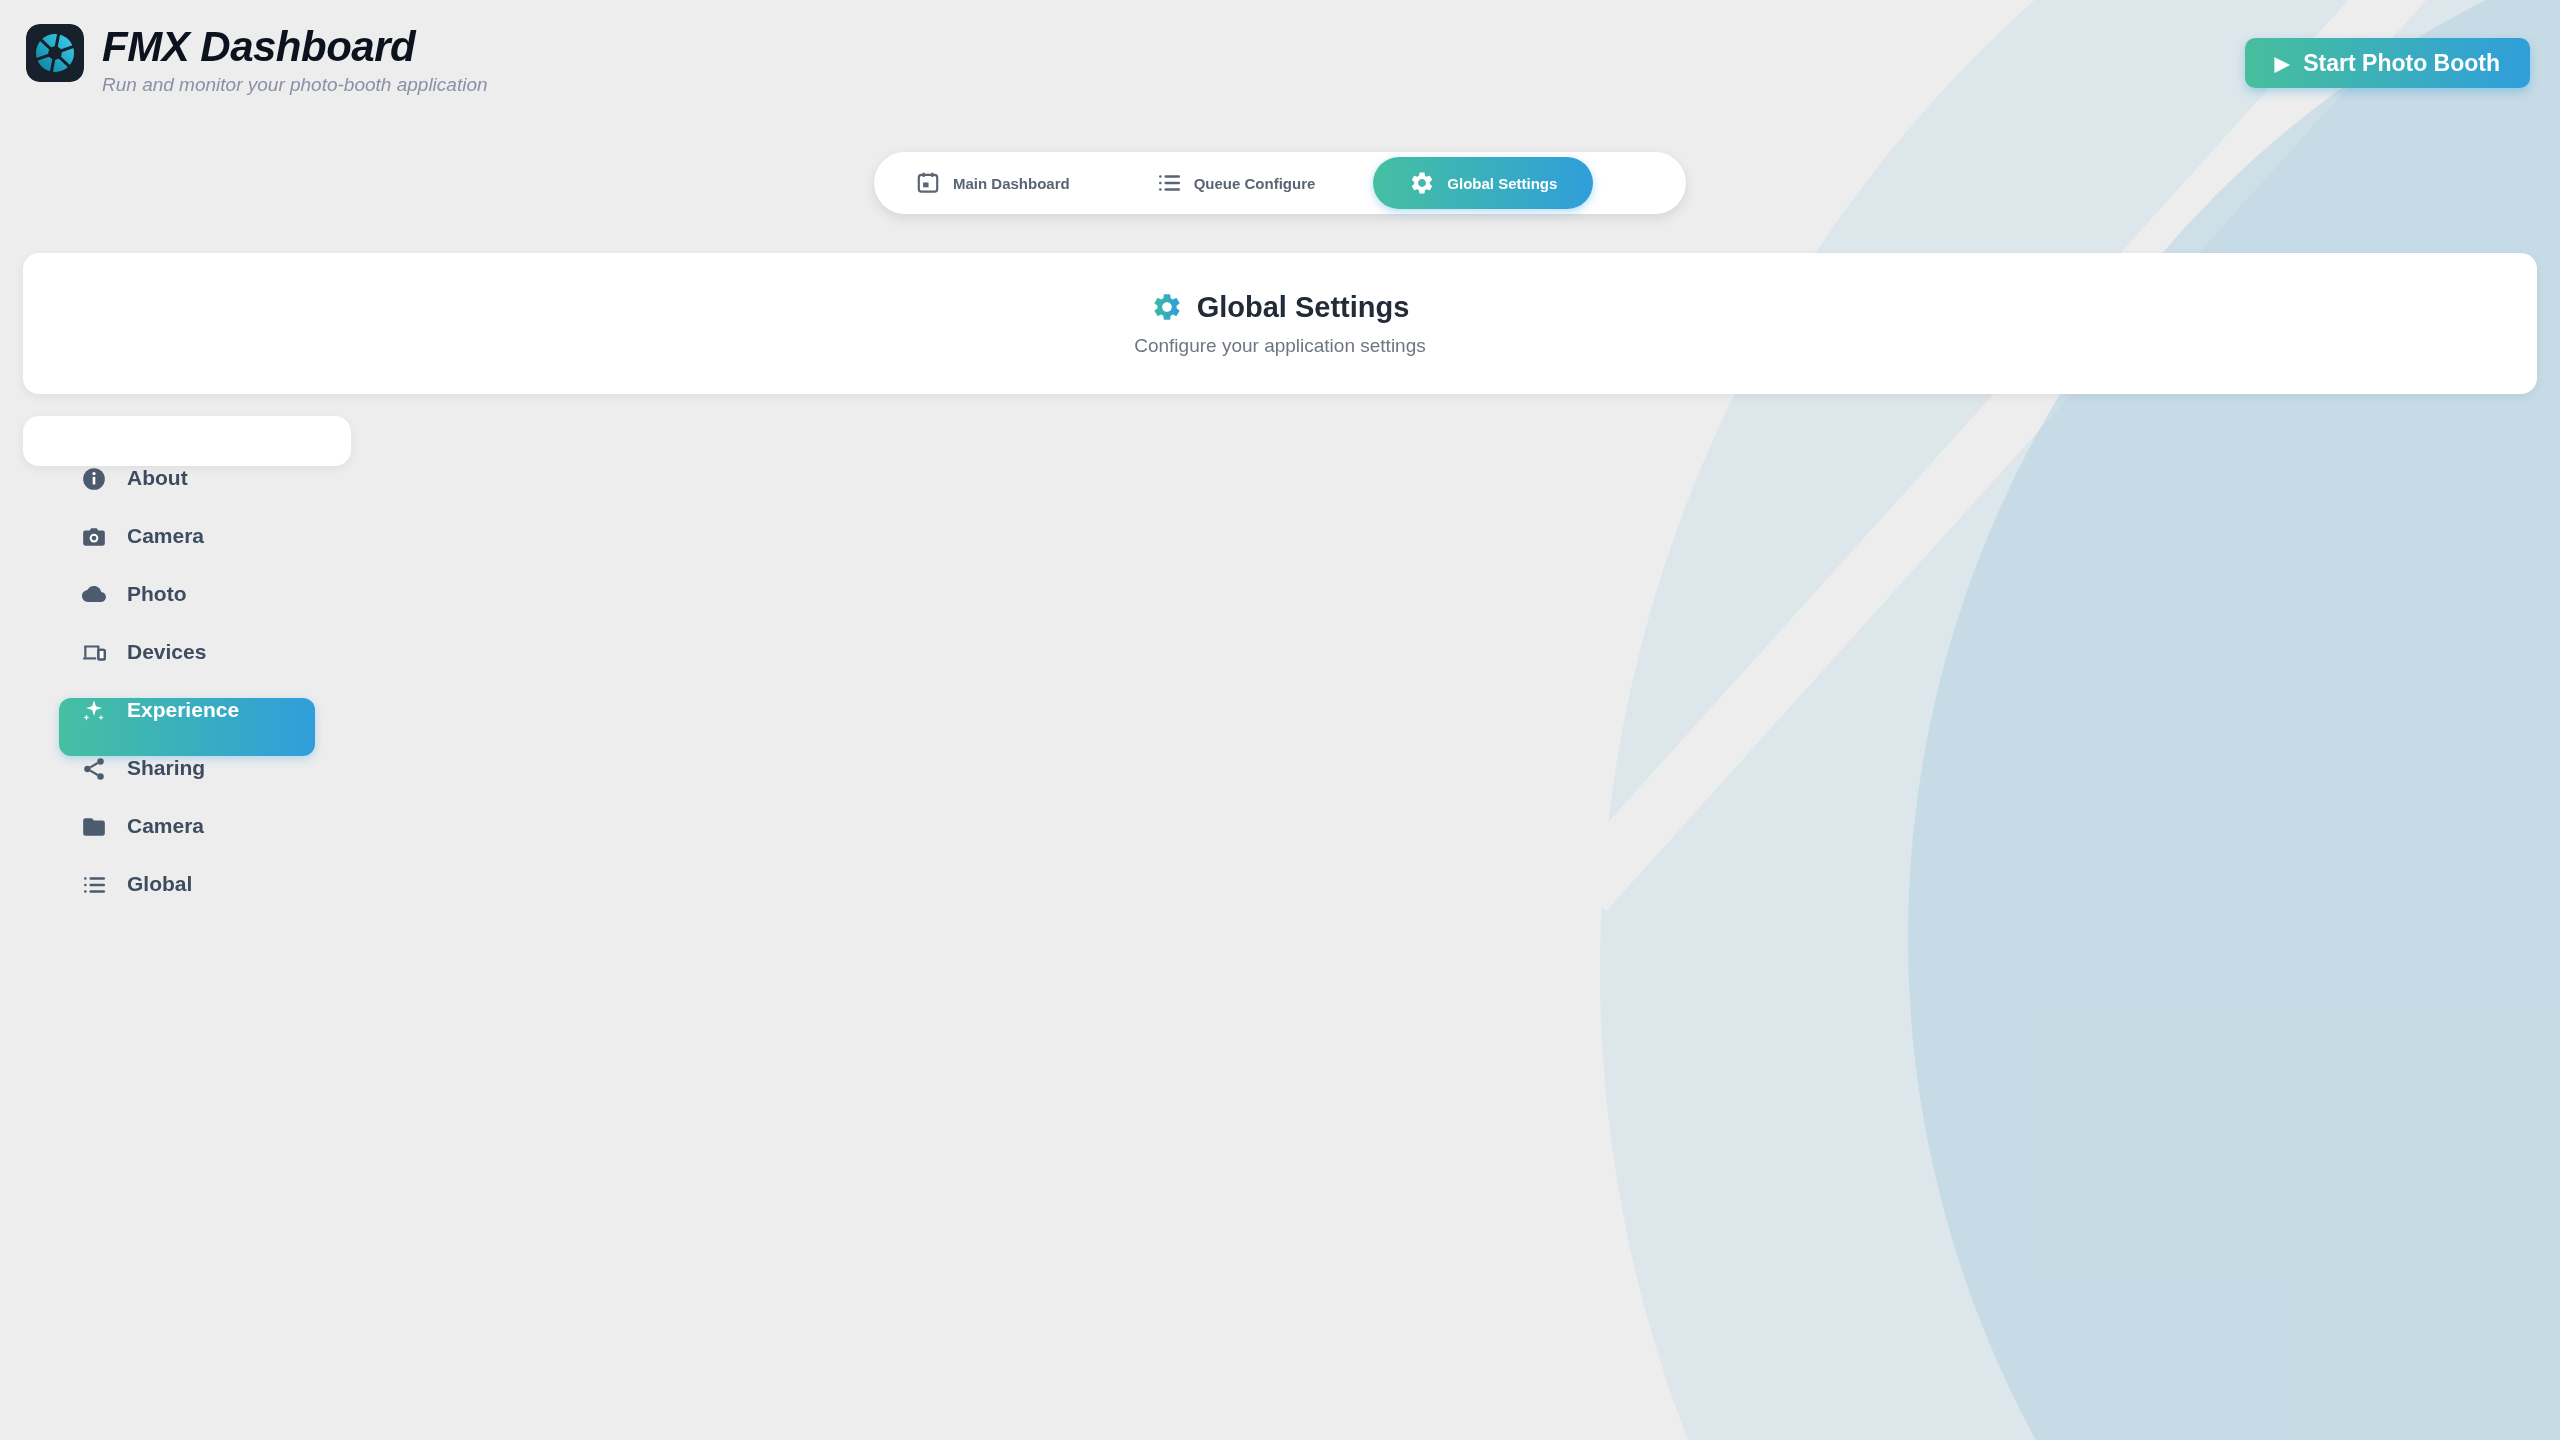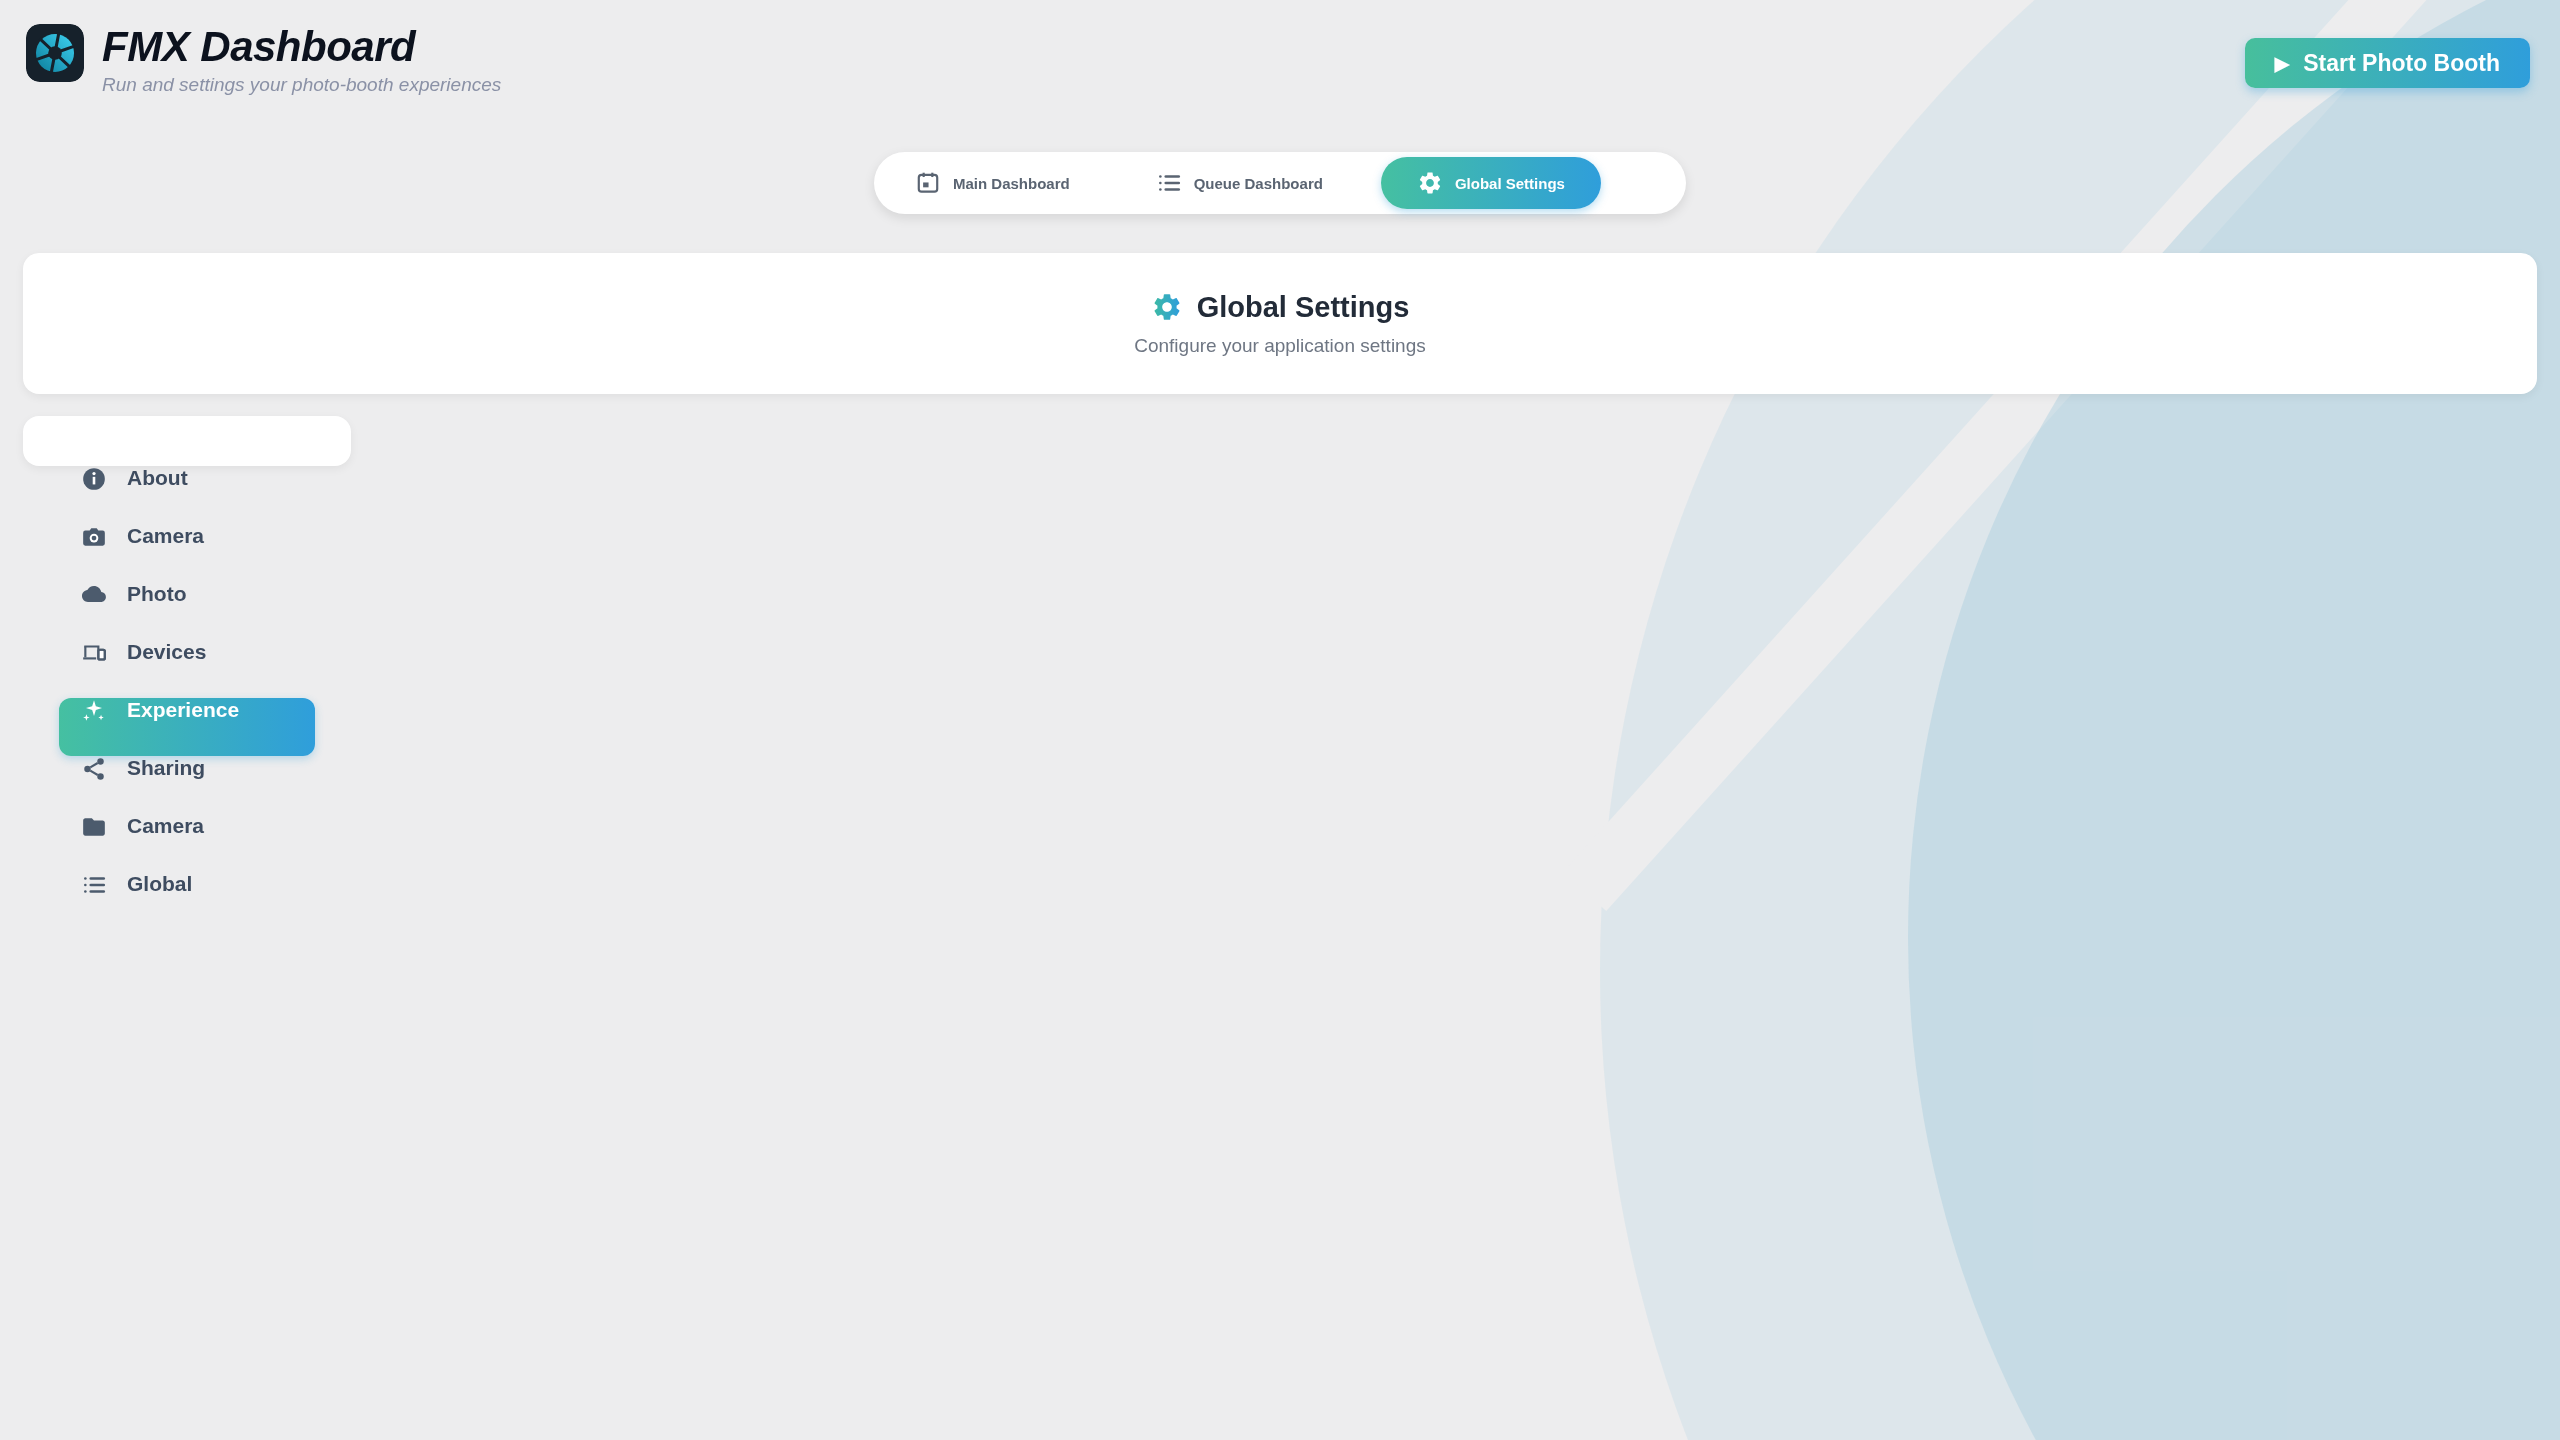--- a/index.html
+++ b/index.html
@@ -104,21 +104,21 @@
         <line x1="32" y1="32" x2="48" y2="47"></line>
         <line x1="32" y1="32" x2="28" y2="53"></line>
         <line x1="32" y1="32" x2="12" y2="39"></line>
         <line x1="32" y1="32" x2="16" y2="17"></line>
         <line x1="32" y1="32" x2="36" y2="11"></line>
       </g>
       <circle cx="32" cy="32" r="7.5" fill="#16212b"></circle>
     </svg>
     <div class="title-wrap">
       <div class="app-title">FMX Dashboard</div>
-      <div class="app-subtitle">Run and settings your photo-booth experiences</div>
+      <div class="app-subtitle">Run and monitor your photo-booth application</div>
     </div>
     <button class="start-btn">
       <span class="play">▶</span>
       <span>Start Photo Booth</span>
     </button>
   </div>
 
   <div class="tabbar">
     <div class="tab">
       <svg viewBox="0 0 24 24" fill="none" stroke="#5a6472" stroke-width="2">
@@ -131,21 +131,21 @@
     </div>
     <div class="tab">
       <svg viewBox="0 0 24 24" fill="none" stroke="#5a6472" stroke-width="2.4" stroke-linecap="round">
         <line x1="9" y1="6" x2="21" y2="6"></line>
           <line x1="9" y1="12" x2="21" y2="12"></line>
           <line x1="9" y1="18" x2="21" y2="18"></line>
         <line x1="4" y1="6" x2="4.01" y2="6"></line>
           <line x1="4" y1="12" x2="4.01" y2="12"></line>
           <line x1="4" y1="18" x2="4.01" y2="18"></line>
       </svg>
-      <span>Queue Dashboard</span>
+      <span>Queue Configure</span>
     </div>
     <div class="tab active">
       <svg viewBox="0 0 24 24" fill="#ffffff">
         <path d="M19.14,12.94c0.04-0.3,0.06-0.61,0.06-0.94c0-0.32-0.02-0.64-0.07-0.94l2.03-1.58c0.18-0.14,0.23-0.41,0.12-0.61l-1.92-3.32c-0.12-0.22-0.37-0.29-0.59-0.22l-2.39,0.96c-0.5-0.38-1.03-0.7-1.62-0.94L14.4,2.81c-0.04-0.24-0.24-0.41-0.48-0.41h-3.84c-0.24,0-0.43,0.17-0.47,0.41L9.25,5.35C8.66,5.59,8.12,5.92,7.63,6.29L5.24,5.33c-0.22-0.08-0.47,0-0.59,0.22L2.74,8.87C2.62,9.08,2.66,9.34,2.86,9.48l2.03,1.58C4.84,11.36,4.8,11.69,4.8,12s0.02,0.64,0.07,0.94l-2.03,1.58c-0.18,0.14-0.23,0.41-0.12,0.61l1.92,3.32c0.12,0.22,0.37,0.29,0.59,0.22l2.39-0.96c0.5,0.38,1.03,0.7,1.62,0.94l0.36,2.54c0.05,0.24,0.24,0.41,0.48,0.41h3.84c0.24,0,0.44-0.17,0.47-0.41l0.36-2.54c0.59-0.24,1.13-0.56,1.62-0.94l2.39,0.96c0.22,0.08,0.47,0,0.59-0.22l1.92-3.32c0.12-0.22,0.07-0.47-0.12-0.61L19.14,12.94z M12,15.6c-1.98,0-3.6-1.62-3.6-3.6s1.62-3.6,3.6-3.6s3.6,1.62,3.6,3.6S13.98,15.6,12,15.6z"></path>
       </svg>
       <span>Global Settings</span>
     </div>
   </div>
 
   <div class="hero">

